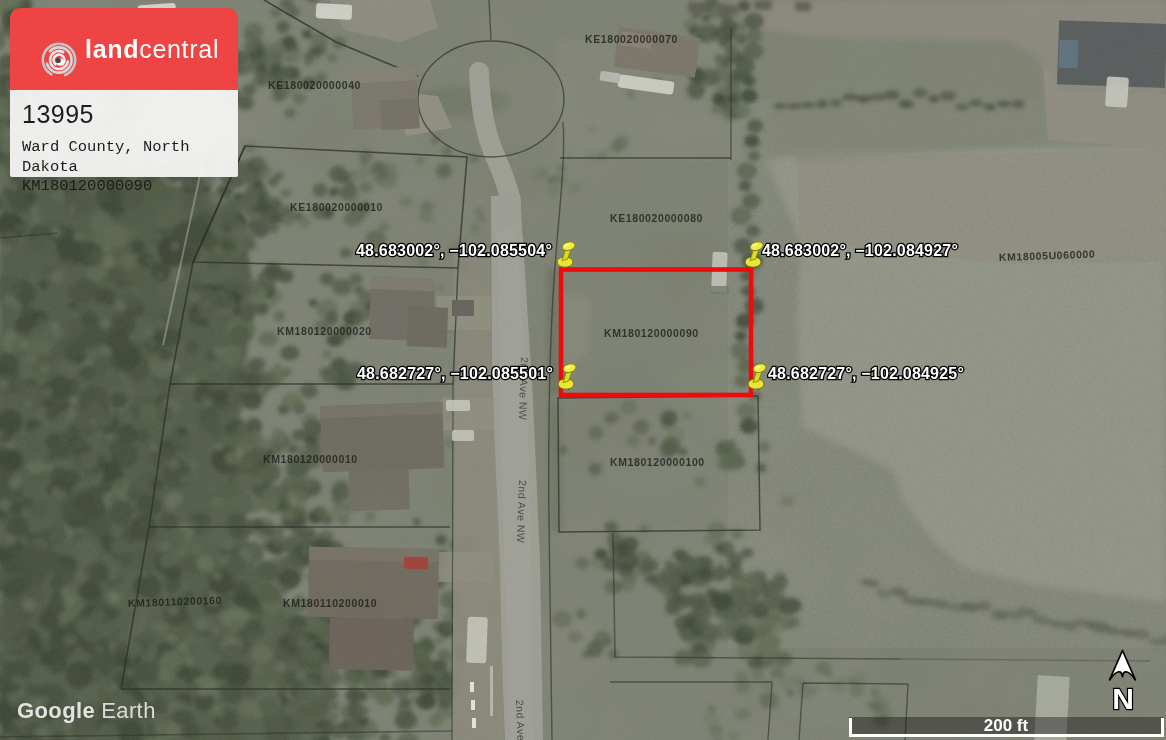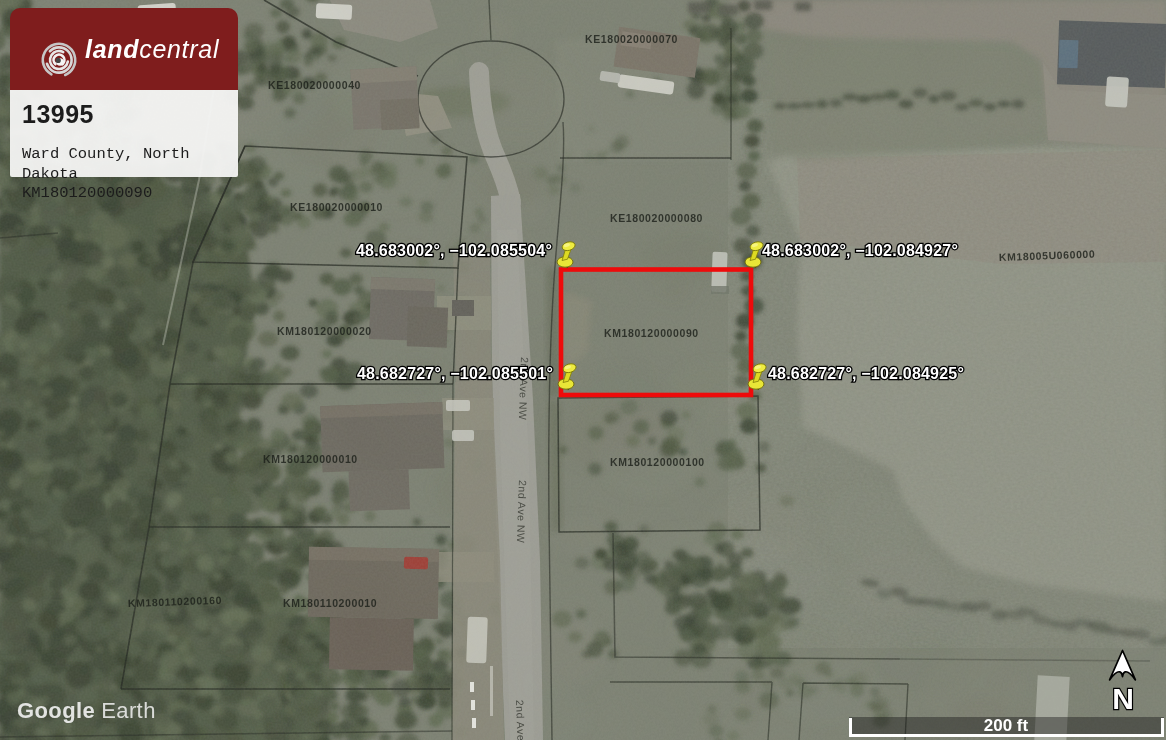--- a/index.html
+++ b/index.html
@@ -6,23 +6,23 @@
 html,body{margin:0;padding:0;background:#000;}
 #stage{position:relative;width:1166px;height:740px;overflow:hidden;font-family:"Liberation Sans",sans-serif;background:#7b7f71;}
 .plbl{font:bold 10.5px "Liberation Sans",sans-serif;fill:#1b1f19;opacity:0.8;letter-spacing:0.6px;}
 .rlbl{font:10.5px "Liberation Sans",sans-serif;fill:#23261f;opacity:0.68;letter-spacing:0.5px;}
 .coord{font:bold 16px "Liberation Sans",sans-serif;fill:#ffffff;stroke:#000000;stroke-width:2.6px;paint-order:stroke;letter-spacing:0.2px;}
 .scaletxt{font:bold 17px "Liberation Sans",sans-serif;fill:#ffffff;}
 .northn{font:bold 30px "Liberation Sans",sans-serif;fill:#ffffff;stroke:#000000;stroke-width:2.4px;paint-order:stroke;}
 .gew{font:22px "Liberation Sans",sans-serif;fill:#f3f3f3;opacity:0.9;letter-spacing:0.4px;}
 .g1{font-weight:bold;}
 .g2{opacity:0.95;}
-#logocard{position:absolute;left:10px;top:8px;width:228px;height:82px;background:#7f1d1d;border-radius:10px 10px 0 0;font-style:italic;}
+#logocard{position:absolute;left:10px;top:8px;width:228px;height:82px;background:#ef4444;border-radius:10px 10px 0 0;}
 #infocard{position:absolute;left:10px;top:90px;width:228px;height:87px;background:rgba(245,245,244,0.95);border-radius:0 0 2px 2px;color:#1c1c1c;}
-#infocard .num{font-size:25px;font-weight:bold;margin:10px 0 16px 12px;letter-spacing:0.5px;}
+#infocard .num{font-size:25px;font-weight:normal;margin:10px 0 9px 12px;letter-spacing:0.5px;}
 #infocard .sub{font-size:15.5px;margin:0 0 0 12px;line-height:19.5px;font-family:Liberation Mono, monospace;}
 #logotext{position:absolute;left:75px;top:0;height:82px;line-height:82px;color:#fff;font-size:25px;letter-spacing:0.7px;}
 #logotext b{font-weight:bold;}
 </style>
 </head>
 <body>
 <div id="stage">
 <svg width="1166" height="740" viewBox="0 0 1166 740" style="position:absolute;left:0;top:0">
 <defs>
 <filter id="b1" x="-20%" y="-20%" width="140%" height="140%">

